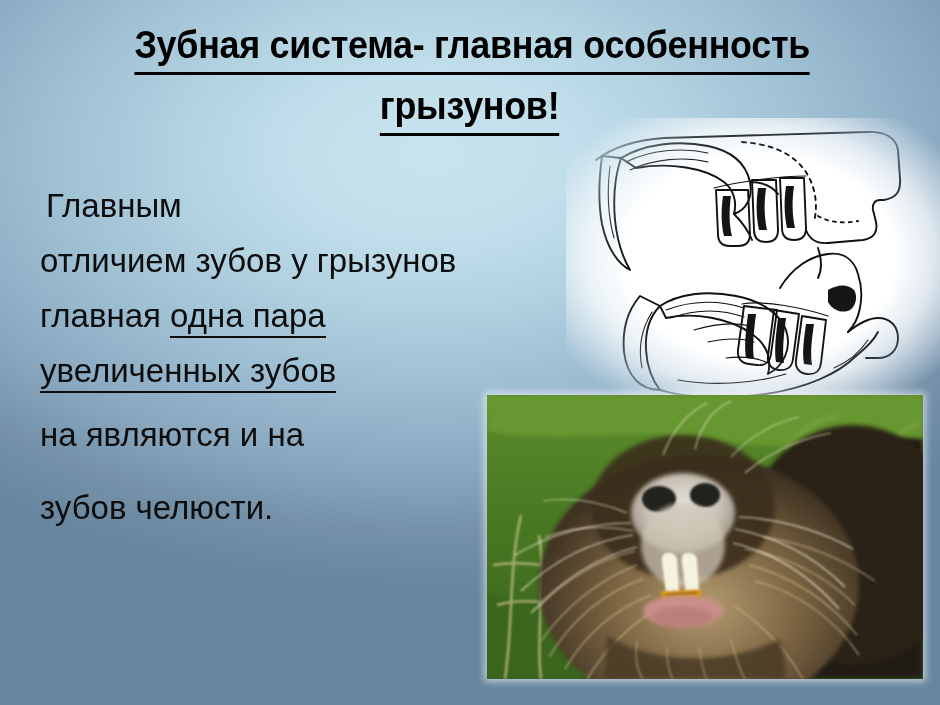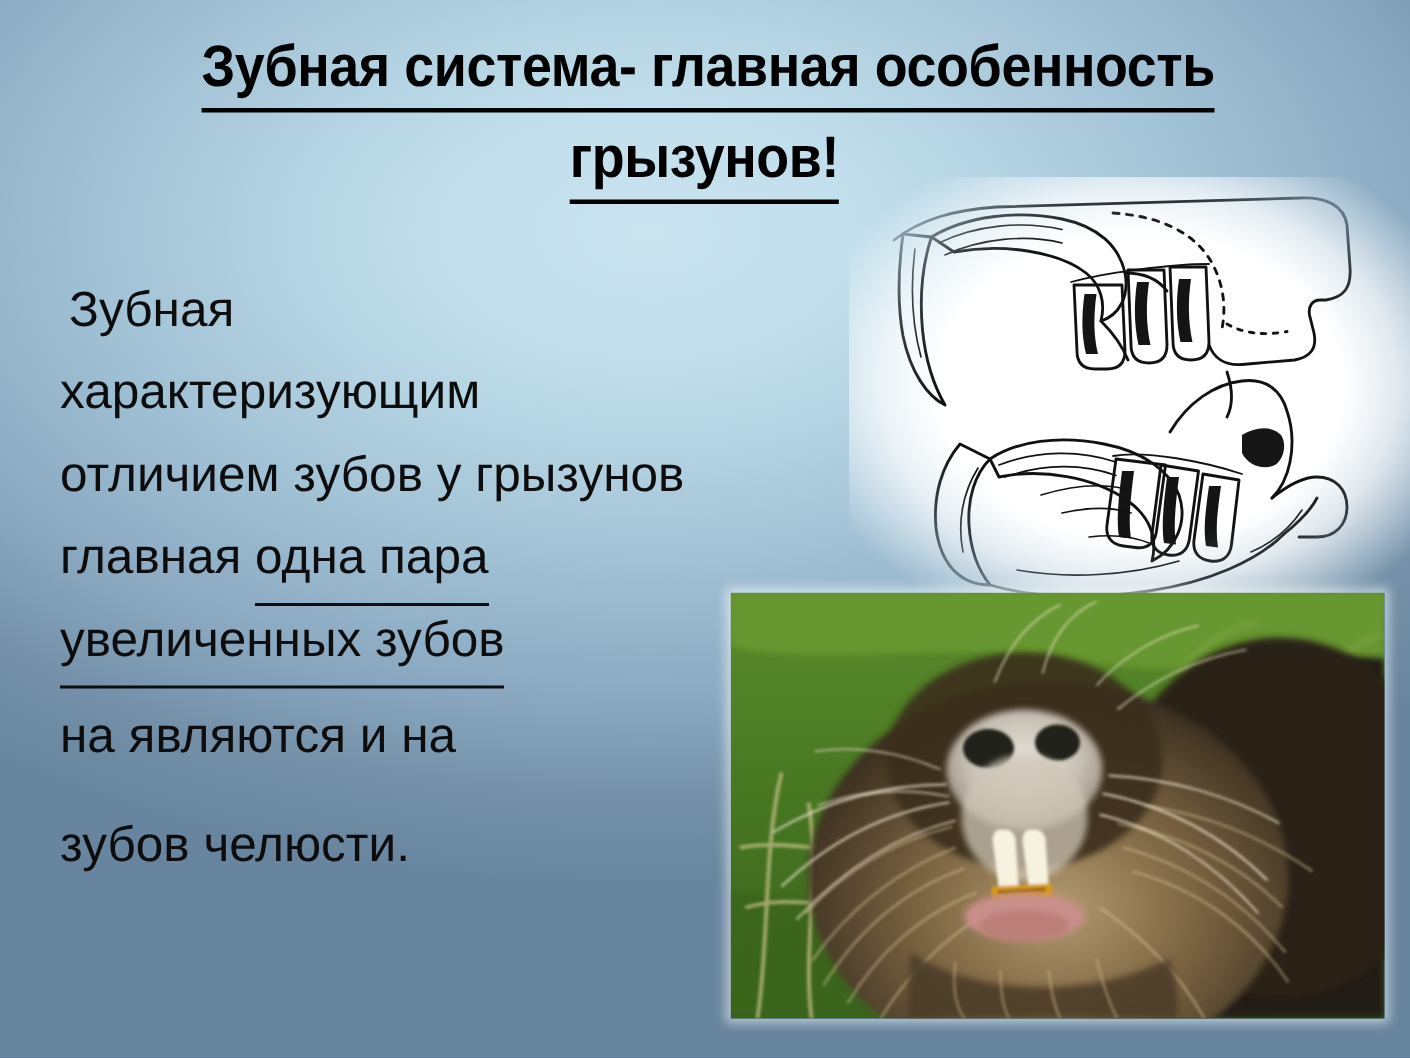--- a/index.html
+++ b/index.html
@@ -60,21 +60,21 @@
   }
   .body-line {
     white-space: nowrap;
     height: 55px;
     line-height: 55px;
   }
   .body-line.wide { height: 73px; line-height: 73px; }
   .body-line.first { padding-left: 6px; }
   .u {
     border-bottom: 2.5px solid #0d0d0d;
-    padding-bottom: 13px;
+    padding-bottom: 2px;
   }
 
   
   #skull-figure {
     position: absolute;
     left: 566px;
     top: 118px;
     width: 374px;
     height: 280px;
     z-index: 4;
@@ -109,24 +109,21 @@
 <div id="slide">
 
   <div id="title-block">
     <div class="title-line" id="title-line-1">Зубная система- главная особенность</div>
     <br>
     <div class="title-line" id="title-line-2">грызунов!</div>
   </div>
 
   <div id="body-text">
     <div class="body-line first">
-      <span>Зубная</span>
-    </div>
-    <div class="body-line">
-      <span>характеризующим</span>
+      <span>Главным</span>
     </div>
     <div class="body-line">
       <span>отличием зубов у грызунов</span>
     </div>
     <div class="body-line">
       <span>главная </span><span class="u">одна пара</span>
     </div>
     <div class="body-line">
       <span class="u">увеличенных зубов</span>
     </div>

